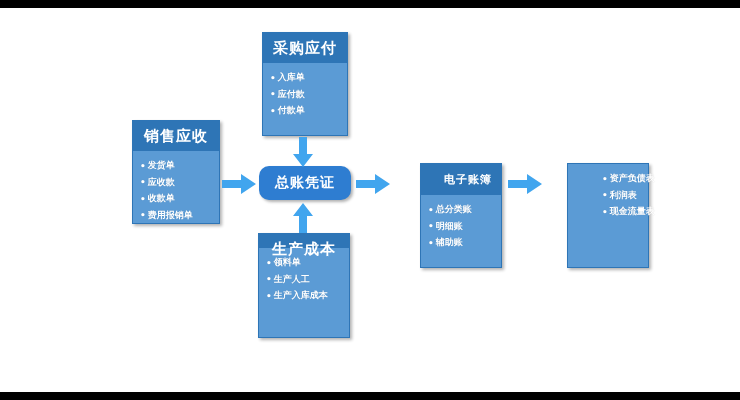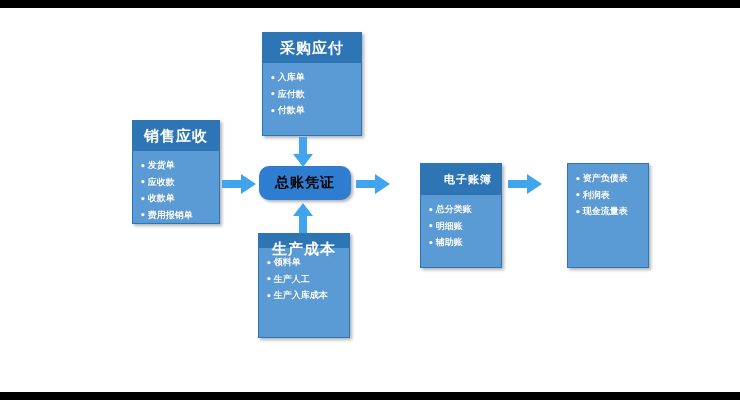--- a/index.html
+++ b/index.html
@@ -64,57 +64,57 @@
   }
 
   
   #node-sales {
     left: 132px; top: 112px; width: 88px; height: 104px;
   }
   #node-sales .title { height: 30px; line-height: 30px; font-size: 15px; font-family: Liberation Serif, serif; }
   #node-sales .body .item { font-size: 9px; line-height: 16px; }
 
   #node-purchase {
-    left: 262px; top: 24px; width: 100px; height: 104px;
+    left: 262px; top: 24px; width: 86px; height: 104px;
   }
   #node-purchase .title { height: 30px; line-height: 30px; font-size: 15px; }
   #node-purchase .body .item { font-size: 9px; line-height: 16px; }
 
   #node-production {
     left: 258px; top: 225px; width: 92px; height: 105px;
   }
   #node-production .title { height: 14px; line-height: 30px; font-size: 15px; }
   #node-production .body .item { font-size: 9px; line-height: 16px; }
 
   #node-ledger {
     left: 420px; top: 155px; width: 82px; height: 105px;
   }
   #node-ledger .title { height: 31px; line-height: 31px; font-size: 11px; padding-left: 14px; }
   #node-ledger .body .item { font-size: 9px; line-height: 16px; }
 
   #node-reports {
     left: 567px; top: 155px; width: 82px; height: 105px;
   }
   #node-reports .title { height: 31px; line-height: 31px; font-size: 15px; }
-  #node-reports .body .item { font-size: 9px; line-height: 16px; }
+  #node-reports .body .item { font-size: 9px; line-height: 16px; margin-left: 27px; }
 
   
   #node-hub {
     position: absolute;
     left: 259px; top: 158px;
     width: 92px; height: 34px;
     background: #2E7DD1;
     border-radius: 10px;
     box-shadow: 2px 2px 3px rgba(0,0,0,0.30);
     display: flex;
     align-items: center;
     justify-content: center;
   }
   #node-hub .hub-label {
-    color: #000000;
+    color: #ffffff;
     font-size: 14px;
     font-weight: bold;
     letter-spacing: 1px;
   }
 
   
   .arrow {
     position: absolute;
   }
   .arrow svg { display: block; }

